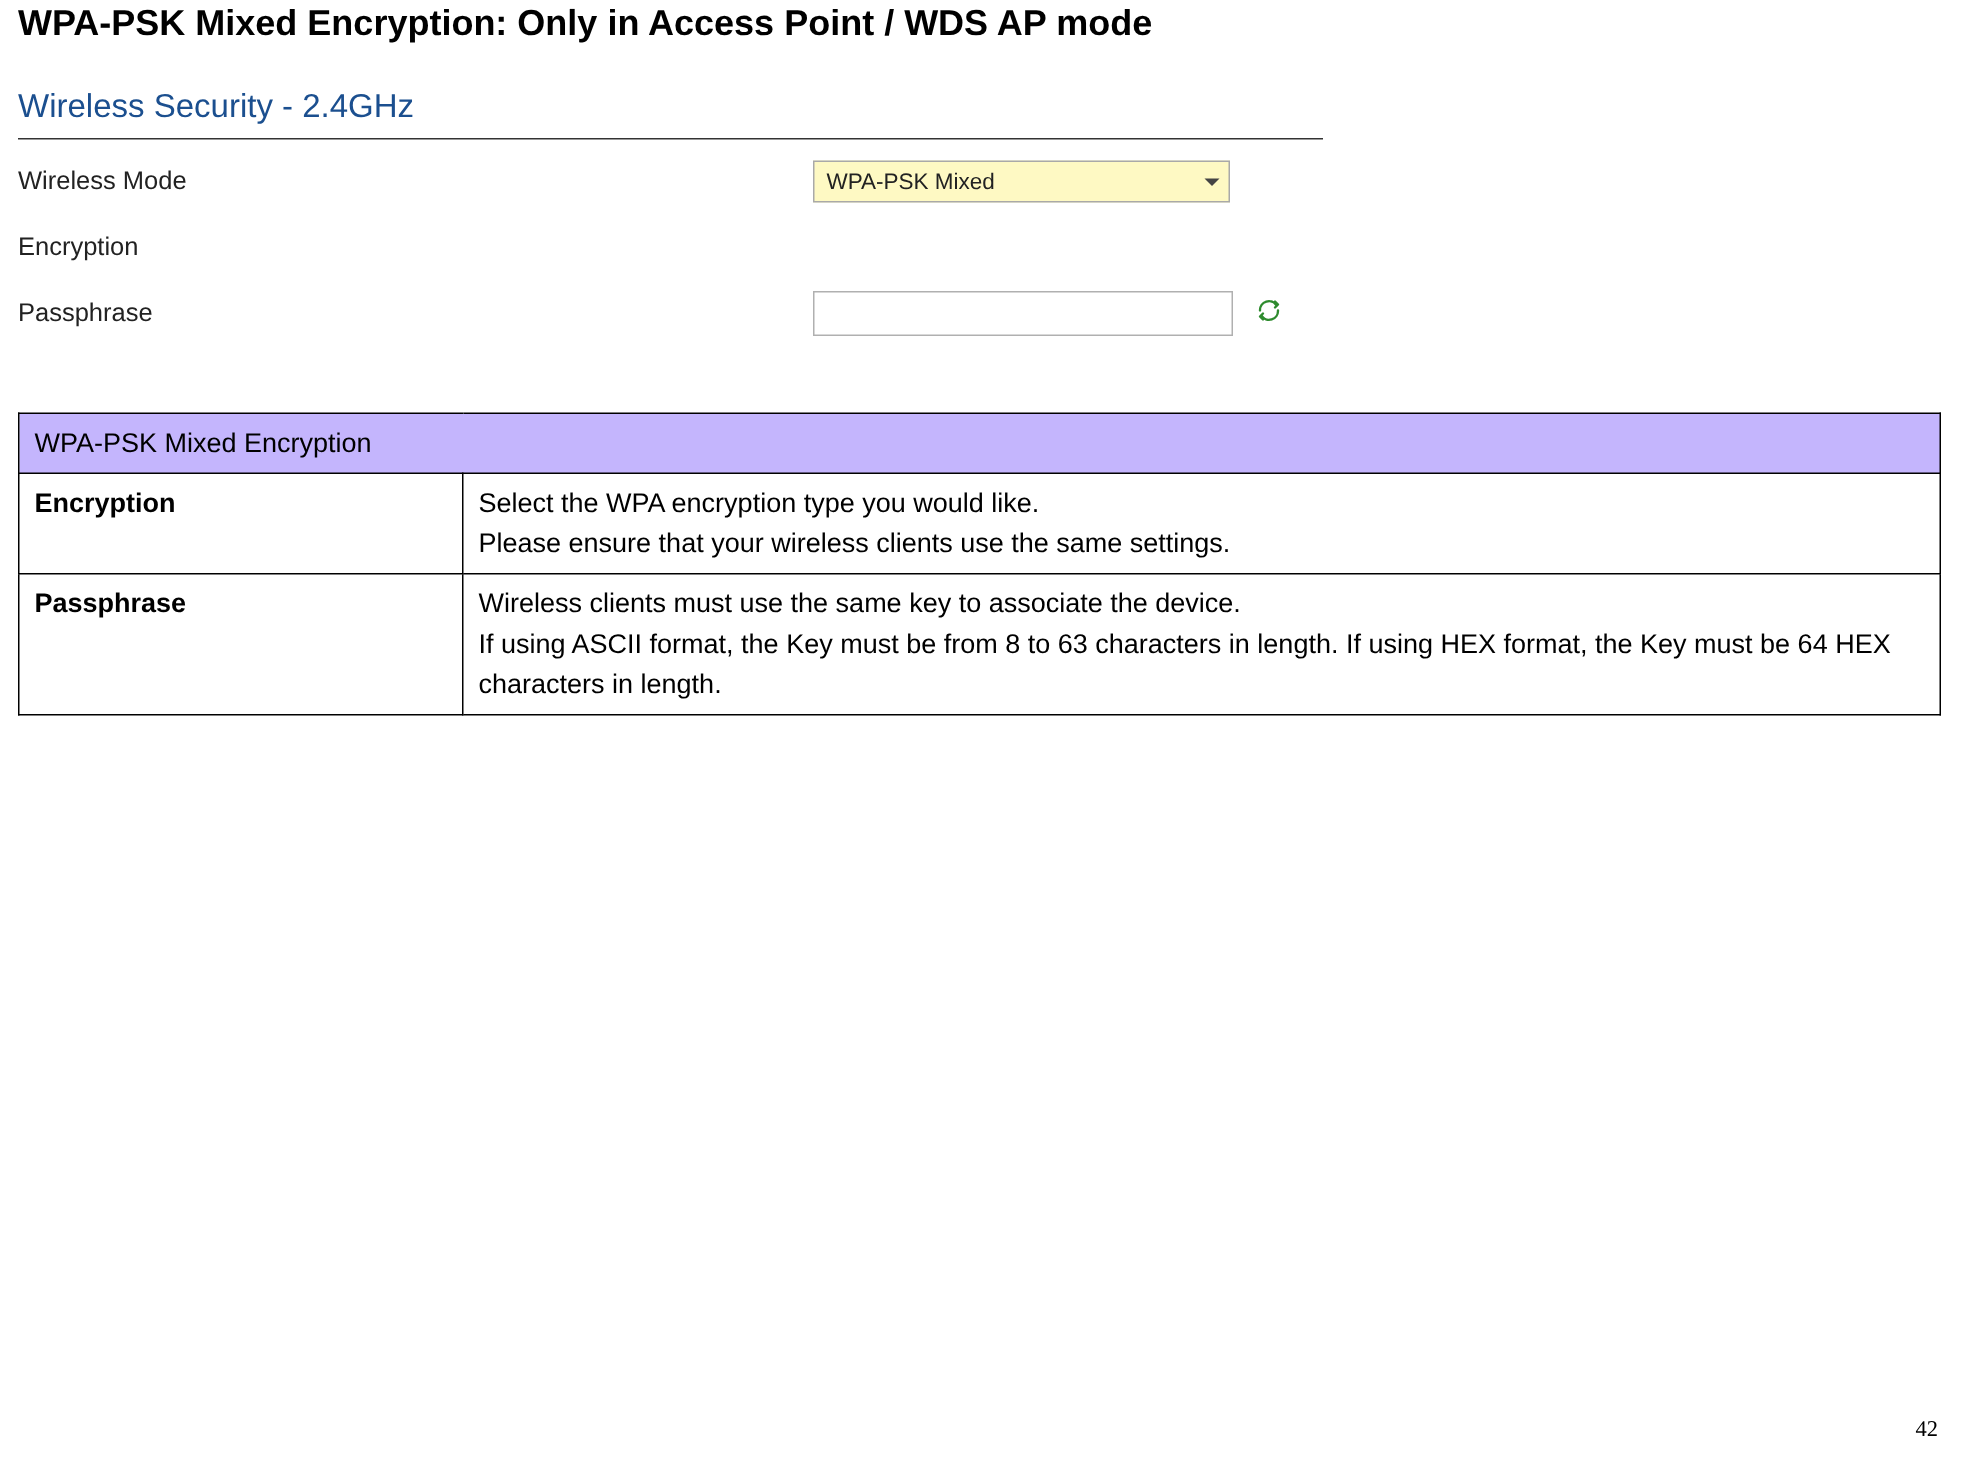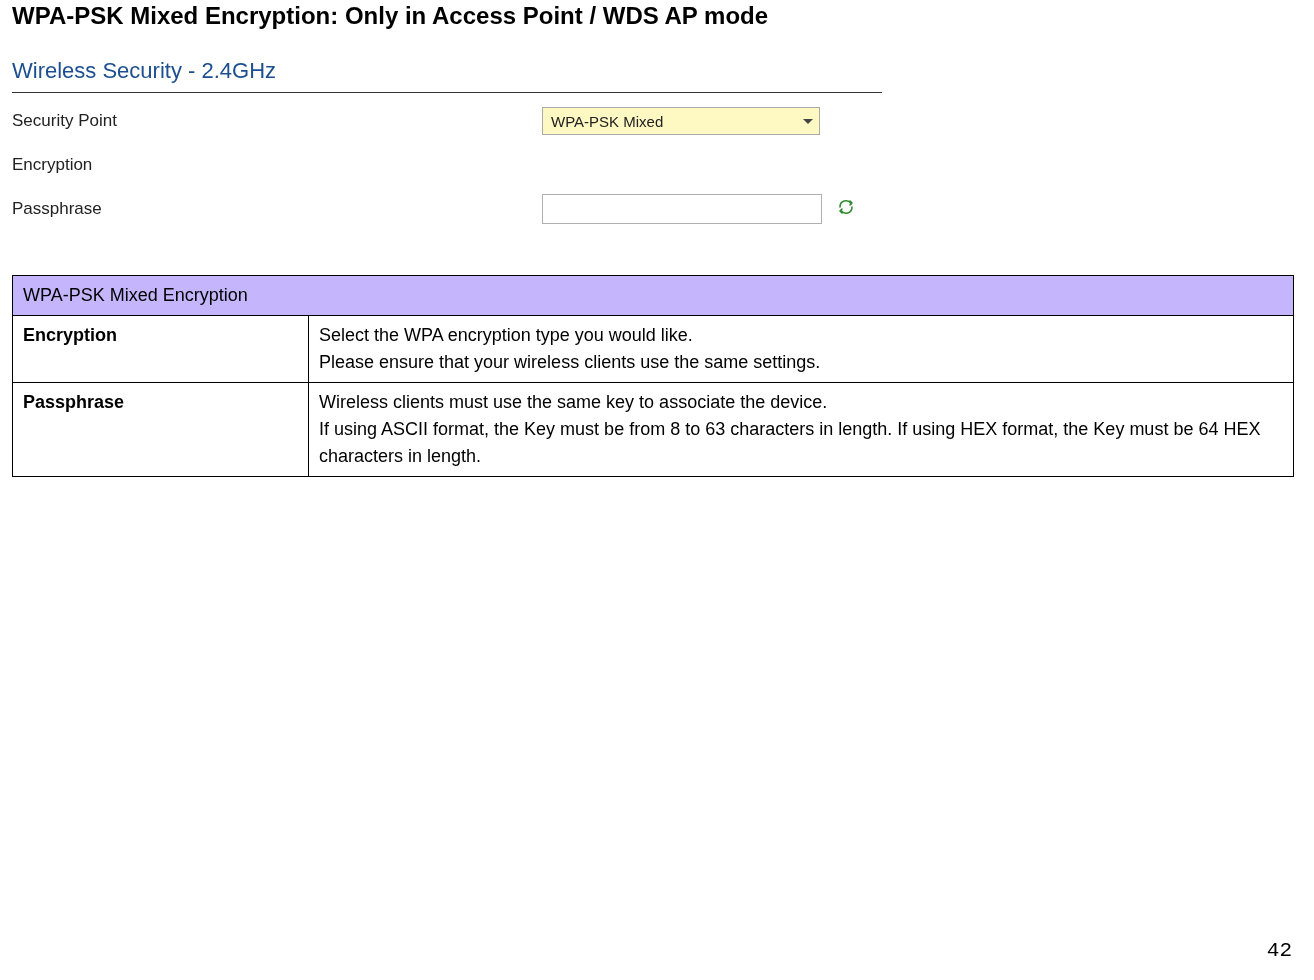--- a/index.html
+++ b/index.html
@@ -107,34 +107,34 @@
       font-weight: normal;
     }
     .desc-table td.col1 {
       width: 296px;
       font-weight: bold;
     }
     .page-number {
       position: absolute;
       bottom: 18px;
       right: 22px;
-      font-size: 21px;
-      font-family: Liberation Mono, monospace;
+      font-size: 15px;
+      font-family: Liberation Serif, serif;
     }
   </style>
 </head>
 <body>
 
 <div class="page-title">WPA-PSK Mixed Encryption: Only in Access Point / WDS AP mode</div>
 
 <div class="screenshot-area">
   <div class="section-heading">Wireless Security - 2.4GHz</div>
 
   <div class="form-row">
-    <div class="form-label">Security Point</div>
+    <div class="form-label">Wireless Mode</div>
     <div class="form-control-wrap">
       <div class="select-box">
         <span>WPA-PSK Mixed</span>
         <span class="caret"></span>
       </div>
     </div>
   </div>
 
   <div class="form-row">
     <div class="form-label">Encryption</div>

